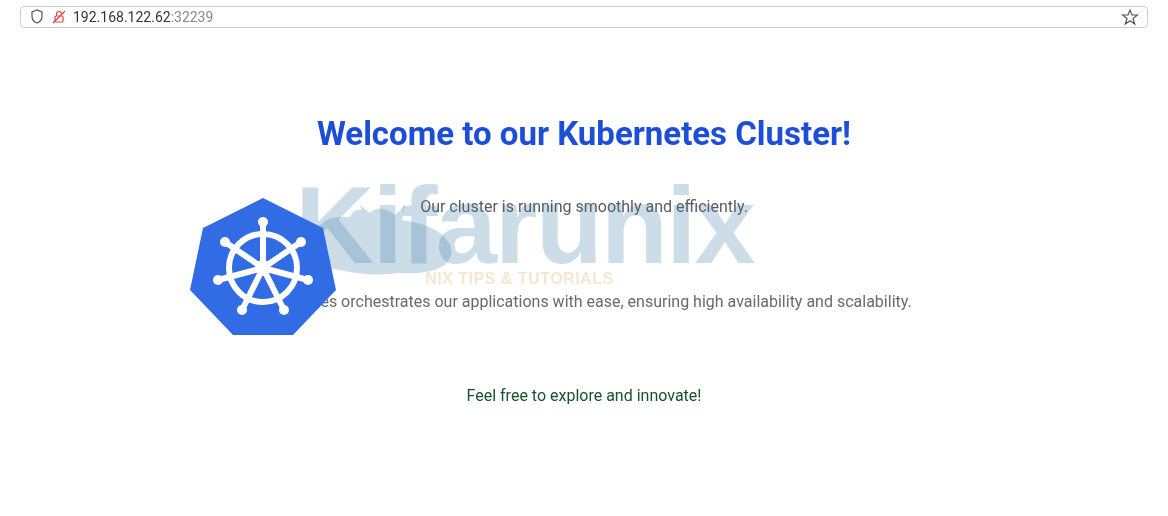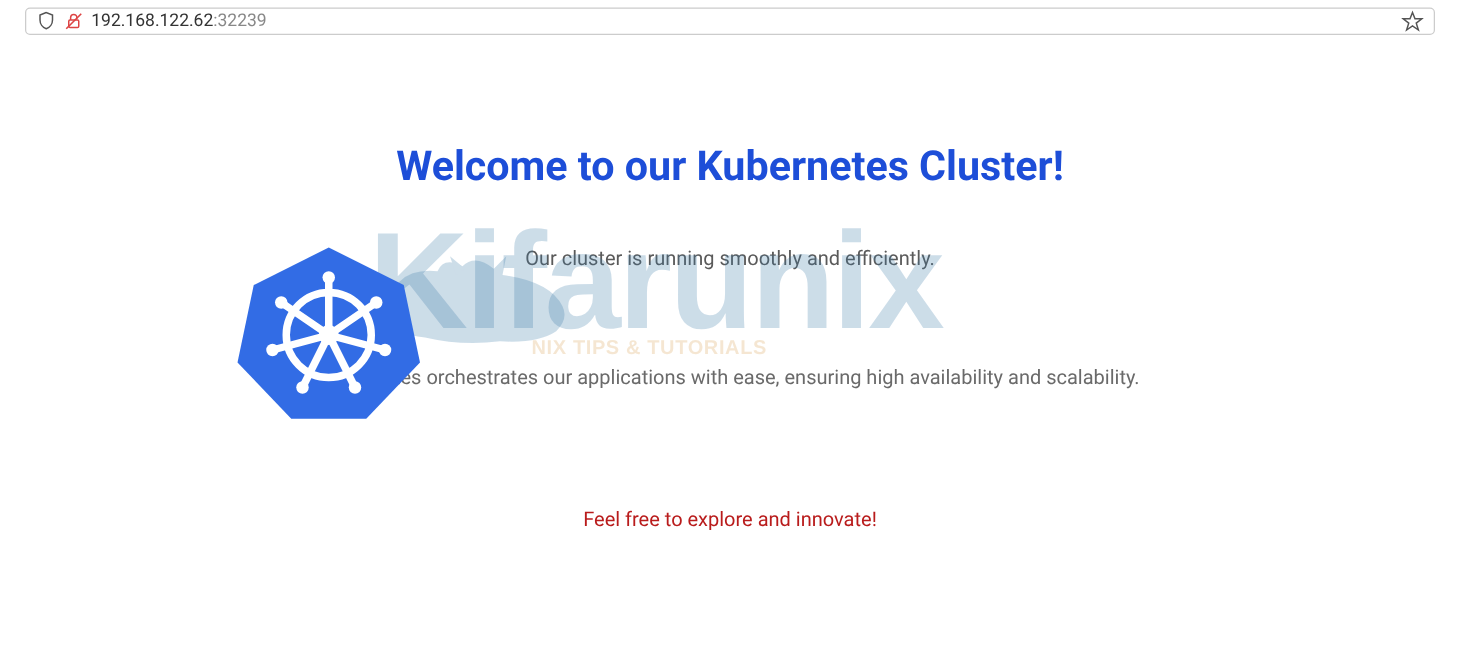--- a/index.html
+++ b/index.html
@@ -69,22 +69,21 @@
       min-height: 170px;
     }
     .body-text {
       font-size: 16px;
       color: #6a6a6a;
       position: relative;
       z-index: 2;
     }
     .bottom-text {
       font-size: 16px;
-      color: #b91c1c;
-      margin-top: 20px;
+      color: #14532d;
     }
     .k8s-logo {
       position: absolute;
       left: 188px;
       top: 190px;
       width: 150px;
       height: 150px;
       z-index: 3;
     }
     .watermark {

